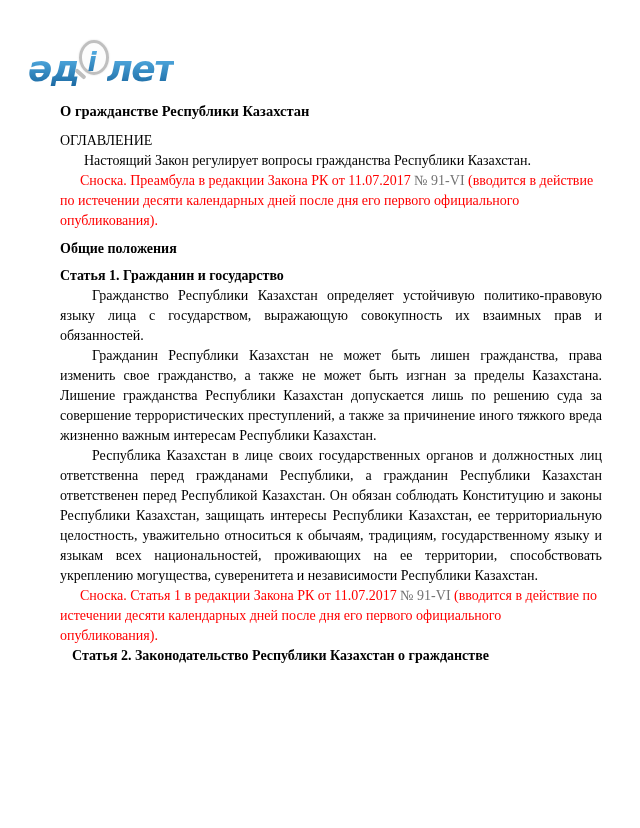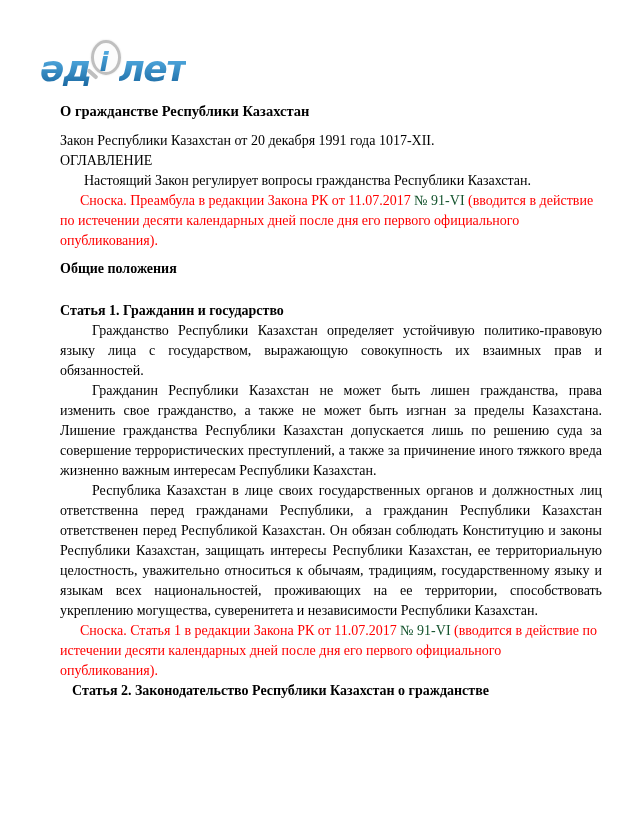--- a/index.html
+++ b/index.html
@@ -17,21 +17,21 @@
   }
   .page {
     width: 640px;
     height: 828px;
     background: #ffffff;
     box-sizing: border-box;
   }
 
   
   .logo-row {
-    padding: 40px 0 0 40px;
+    padding: 40px 0 0 28px;
     height: 46px;
   }
   .logo {
     display: inline-block;
     position: relative;
     font-family: "DejaVu Sans", sans-serif;
     font-style: italic;
     font-weight: bold;
     font-size: 36px;
     line-height: 42px;
@@ -103,31 +103,31 @@
     text-indent: 24px;
   }
   p.footnote {
     margin: 0;
     line-height: 20px;
     text-indent: 20px;
     color: #ff0000;
     text-align: left;
   }
   .footnote .black {
-    color: #14532d;
+    color: #737373;
   }
   .chapter {
     font-weight: bold;
     line-height: 20px;
     margin-top: 8px;
   }
   .article-heading {
     font-weight: bold;
     line-height: 20px;
-    margin-top: 22px;
+    margin-top: 7px;
   }
   .article-heading.article2 {
     margin-top: 0;
     margin-left: 12px;
   }
   p.body-par {
     margin: 0;
     line-height: 20px;
     text-align: justify;
     text-indent: 32px;
@@ -141,21 +141,20 @@
   <div class="logo-row">
     <a class="logo">
       <span class="grad">әд</span><span class="glass"><span class="glass-letter grad">і</span></span><span class="grad">лет</span>
     </a>
   </div>
 
   <div class="content">
 
     <div class="doc-title">О гражданстве Республики Казахстан</div>
 
-    <p class="plain">Закон Республики Казахстан от 20 декабря 1991 года 1017-XII.</p>
 
     <p class="plain">ОГЛАВЛЕНИЕ</p>
 
     <p class="intro">Настоящий Закон регулирует вопросы гражданства Республики Казахстан.</p>
 
     <p class="footnote"><span class="red">Сноска. Преамбула в редакции Закона РК от 11.07.2017 </span><span class="black">№ 91-VI</span><span class="red"> (вводится в действие по истечении десяти календарных дней после дня его первого официального опубликования).</span></p>
 
     <div class="chapter">
       <div>Общие положения</div>
     </div>

